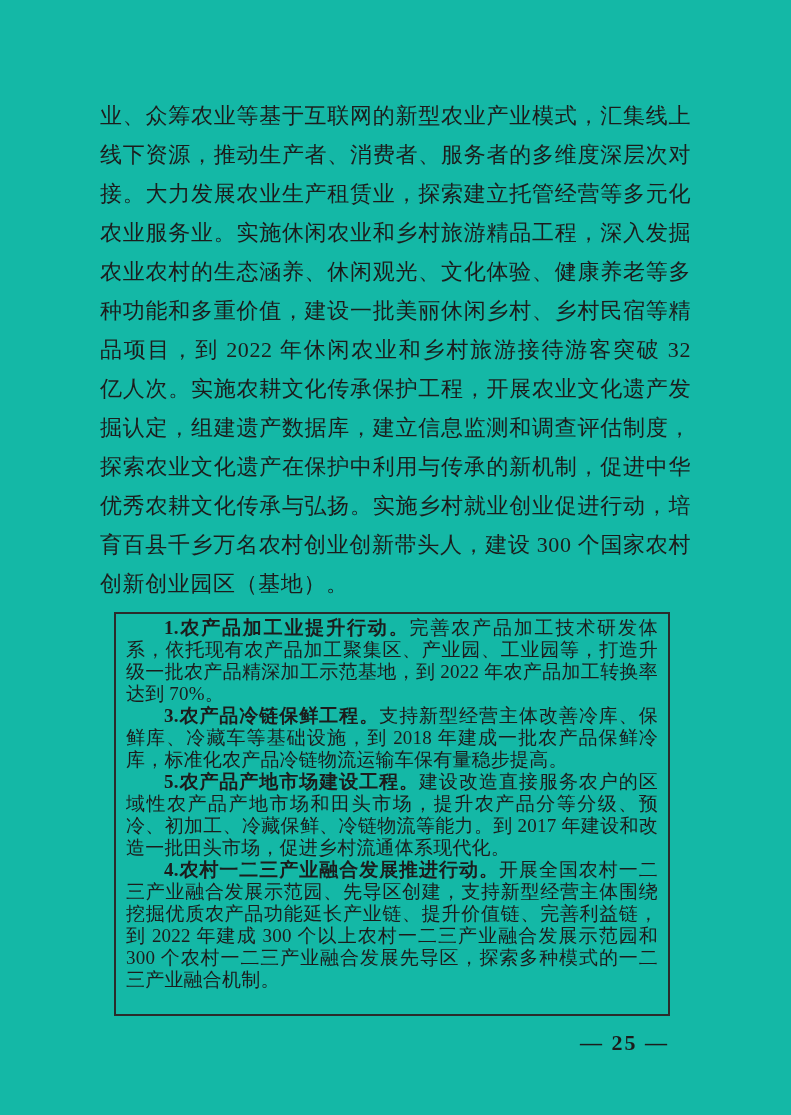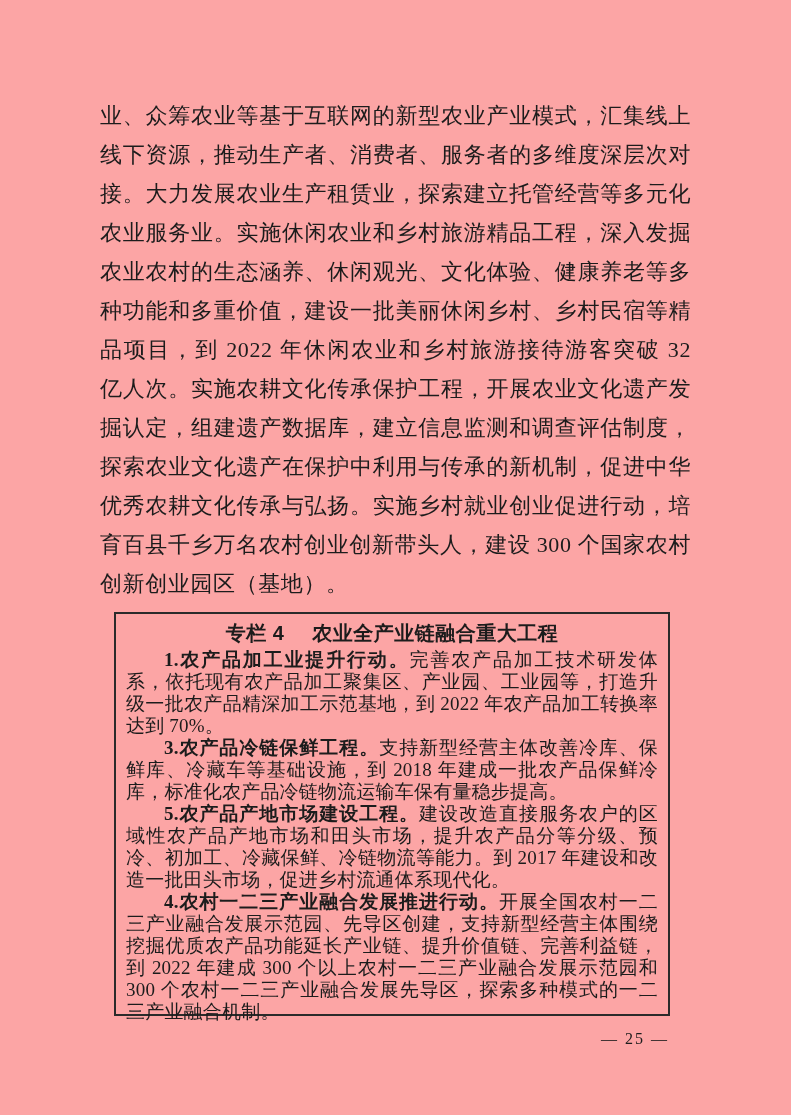--- a/index.html
+++ b/index.html
@@ -4,21 +4,21 @@
 <style>
   html, body {
     margin: 0;
     padding: 0;
     background: #ffffff;
   }
   .page {
     position: relative;
     width: 791px;
     height: 1115px;
-    background: #fca5a5;
+    background: #14b8a6;
     color: #1c1c1c;
     font-family: "Liberation Serif", "DejaVu Serif", serif;
     overflow: hidden;
   }
   .body-text {
     position: absolute;
     left: 100px;
     top: 96px;
     width: 591px;
     margin: 0;
@@ -60,36 +60,34 @@
     text-justify: inter-ideograph;
     text-indent: 2em;
   }
   .box-item .lead {
     font-weight: bold;
   }
   .page-number {
     position: absolute;
     top: 1030px;
     right: 122px;
-    font-size: 16px;
+    font-size: 22px;
     letter-spacing: 2px;
     white-space: nowrap;
+    font-weight: bold;
   }
 </style>
 </head>
 <body>
 
 <div class="page">
 
   <p class="body-text">业、众筹农业等基于互联网的新型农业产业模式，汇集线上线下资源，推动生产者、消费者、服务者的多维度深层次对接。大力发展农业生产租赁业，探索建立托管经营等多元化农业服务业。实施休闲农业和乡村旅游精品工程，深入发掘农业农村的生态涵养、休闲观光、文化体验、健康养老等多种功能和多重价值，建设一批美丽休闲乡村、乡村民宿等精品项目，到 2022 年休闲农业和乡村旅游接待游客突破 32 亿人次。实施农耕文化传承保护工程，开展农业文化遗产发掘认定，组建遗产数据库，建立信息监测和调查评估制度，探索农业文化遗产在保护中利用与传承的新机制，促进中华优秀农耕文化传承与弘扬。实施乡村就业创业促进行动，培育百县千乡万名农村创业创新带头人，建设 300 个国家农村创新创业园区（基地）。</p>
 
   <div class="column-box">
-    <p class="box-title">
-      <span class="title-label">专栏 4</span><span>农业全产业链融合重大工程</span>
-    </p>
 
     <p class="box-item">
       <span class="lead">1.农产品加工业提升行动。</span><span>完善农产品加工技术研发体系，依托现有农产品加工聚集区、产业园、工业园等，打造升级一批农产品精深加工示范基地，到 2022 年农产品加工转换率达到 70%。</span>
     </p>
 
     <p class="box-item">
       <span class="lead">3.农产品冷链保鲜工程。</span><span>支持新型经营主体改善冷库、保鲜库、冷藏车等基础设施，到 2018 年建成一批农产品保鲜冷库，标准化农产品冷链物流运输车保有量稳步提高。</span>
     </p>
 
     <p class="box-item">

